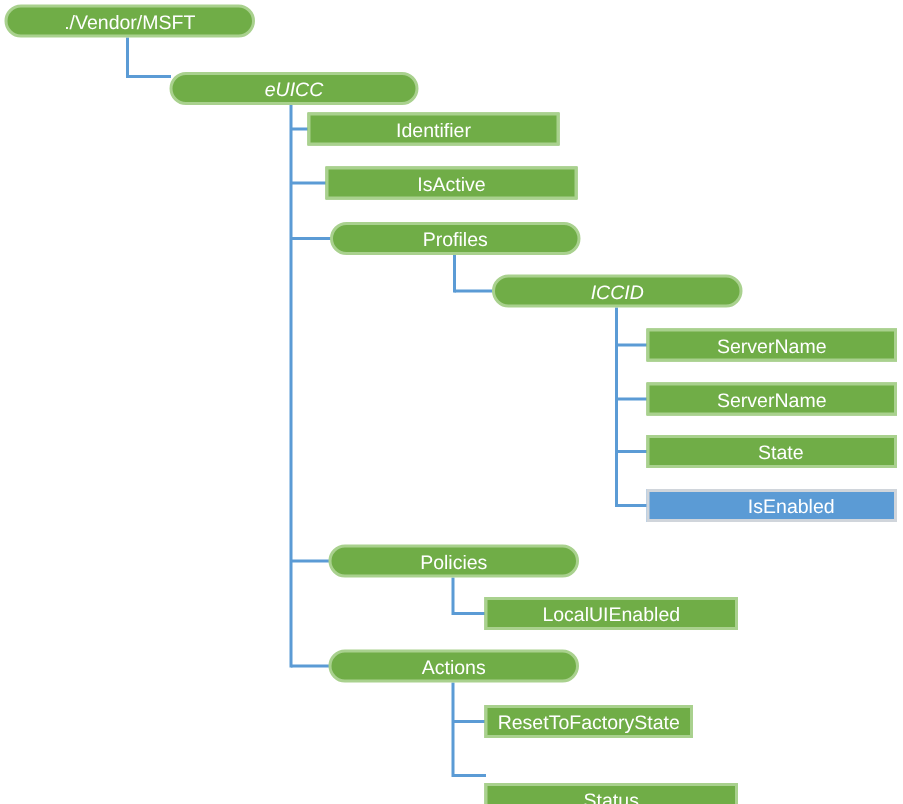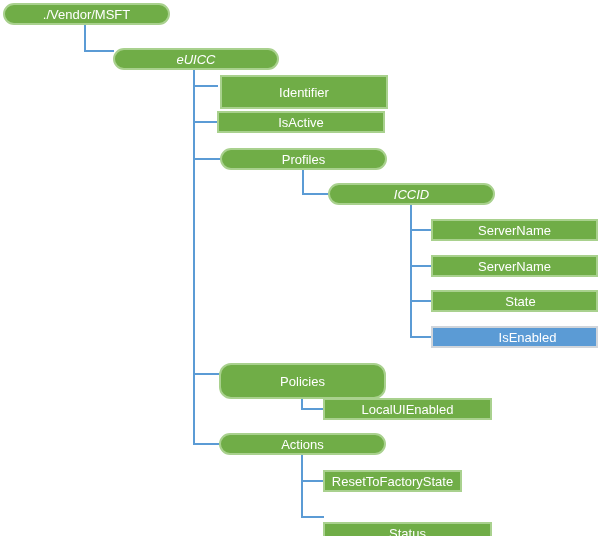--- a/index.html
+++ b/index.html
@@ -71,26 +71,26 @@
     <div class="seg" style="left: 411px; top: 265px; width: 21px; height: 2px;"></div>
     <div class="seg" style="left: 411px; top: 300px; width: 21px; height: 2px;"></div>
     <div class="seg" style="left: 411px; top: 336px; width: 21px; height: 2px;"></div>
     <div class="seg" style="left: 301px; top: 385px; width: 2px; height: 25px;"></div>
     <div class="seg" style="left: 302px; top: 408px; width: 22px; height: 2px;"></div>
     <div class="seg" style="left: 301px; top: 455px; width: 2px; height: 63px;"></div>
     <div class="seg" style="left: 302px; top: 480px; width: 22px; height: 2px;"></div>
     <div class="seg" style="left: 302px; top: 516px; width: 22px; height: 2px;"></div>
     <div class="node shape-pill color-green" style="left: 3px; top: 3px; width: 167px; height: 22px;">./Vendor/MSFT</div>
     <div class="node shape-pill color-green italic" style="left: 113px; top: 48px; width: 166px; height: 22px;">eUICC</div>
-    <div class="node shape-rect color-green" style="left: 220px; top: 75px; width: 168px; height: 34px;">Identifier</div>
+    <div class="node shape-rect color-green" style="left: 205px; top: 75px; width: 168px; height: 22px;">Identifier</div>
     <div class="node shape-rect color-green" style="left: 217px; top: 111px; width: 168px; height: 22px;">IsActive</div>
     <div class="node shape-pill color-green" style="left: 220px; top: 148px; width: 167px; height: 22px;">Profiles</div>
     <div class="node shape-pill color-green italic" style="left: 328px; top: 183px; width: 167px; height: 22px;">ICCID</div>
     <div class="node shape-rect color-green" style="left: 431px; top: 219px; width: 167px; height: 22px;">ServerName</div>
     <div class="node shape-rect color-green" style="left: 431px; top: 255px; width: 167px; height: 22px;">ServerName</div>
     <div class="node shape-rect color-green" style="left: 431px; top: 290px; width: 167px; height: 22px; padding-left: 12px;">State</div>
     <div class="node shape-rect color-blue" style="left: 431px; top: 326px; width: 167px; height: 22px; padding-left: 26px;">IsEnabled</div>
-    <div class="node shape-pill color-green" style="left: 219px; top: 363px; width: 167px; height: 36px;">Policies</div>
+    <div class="node shape-pill color-green" style="left: 219px; top: 363px; width: 167px; height: 22px;">Policies</div>
     <div class="node shape-rect color-green" style="left: 323px; top: 398px; width: 169px; height: 22px;">LocalUIEnabled</div>
     <div class="node shape-pill color-green" style="left: 219px; top: 433px; width: 167px; height: 22px;">Actions</div>
     <div class="node shape-rect color-green" style="left: 323px; top: 470px; width: 139px; height: 22px;">ResetToFactoryState</div>
     <div class="node shape-rect color-green" style="left: 323px; top: 506px; width: 169px; height: 22px; margin-top: 16px;">Status</div>
   </div>
 
 </body></html>

